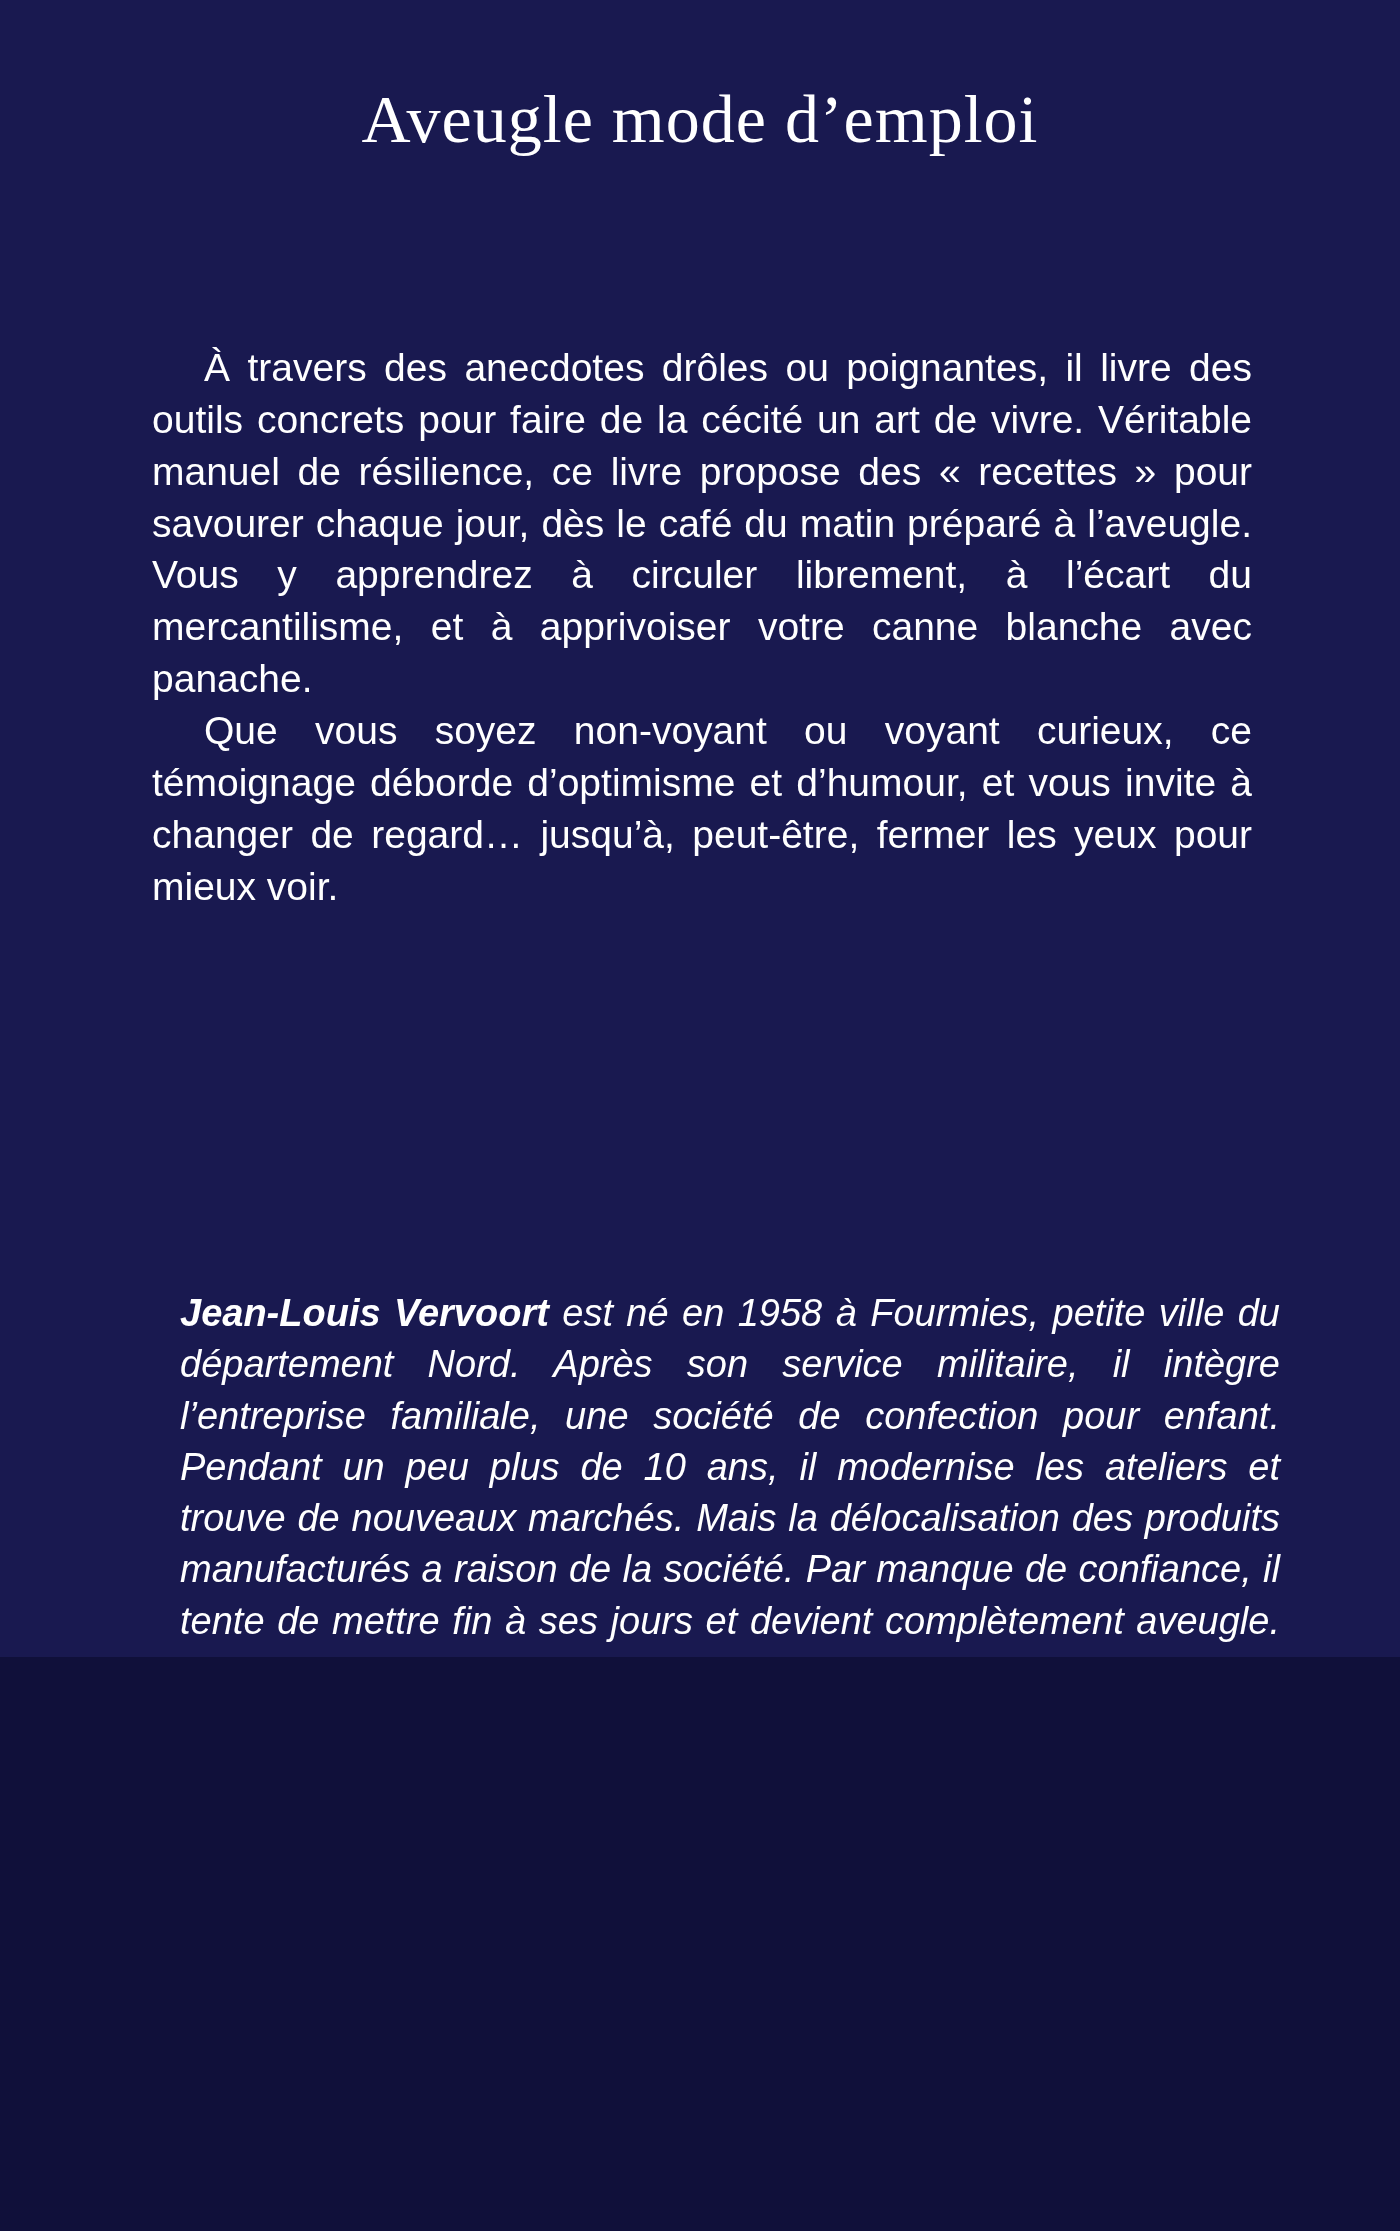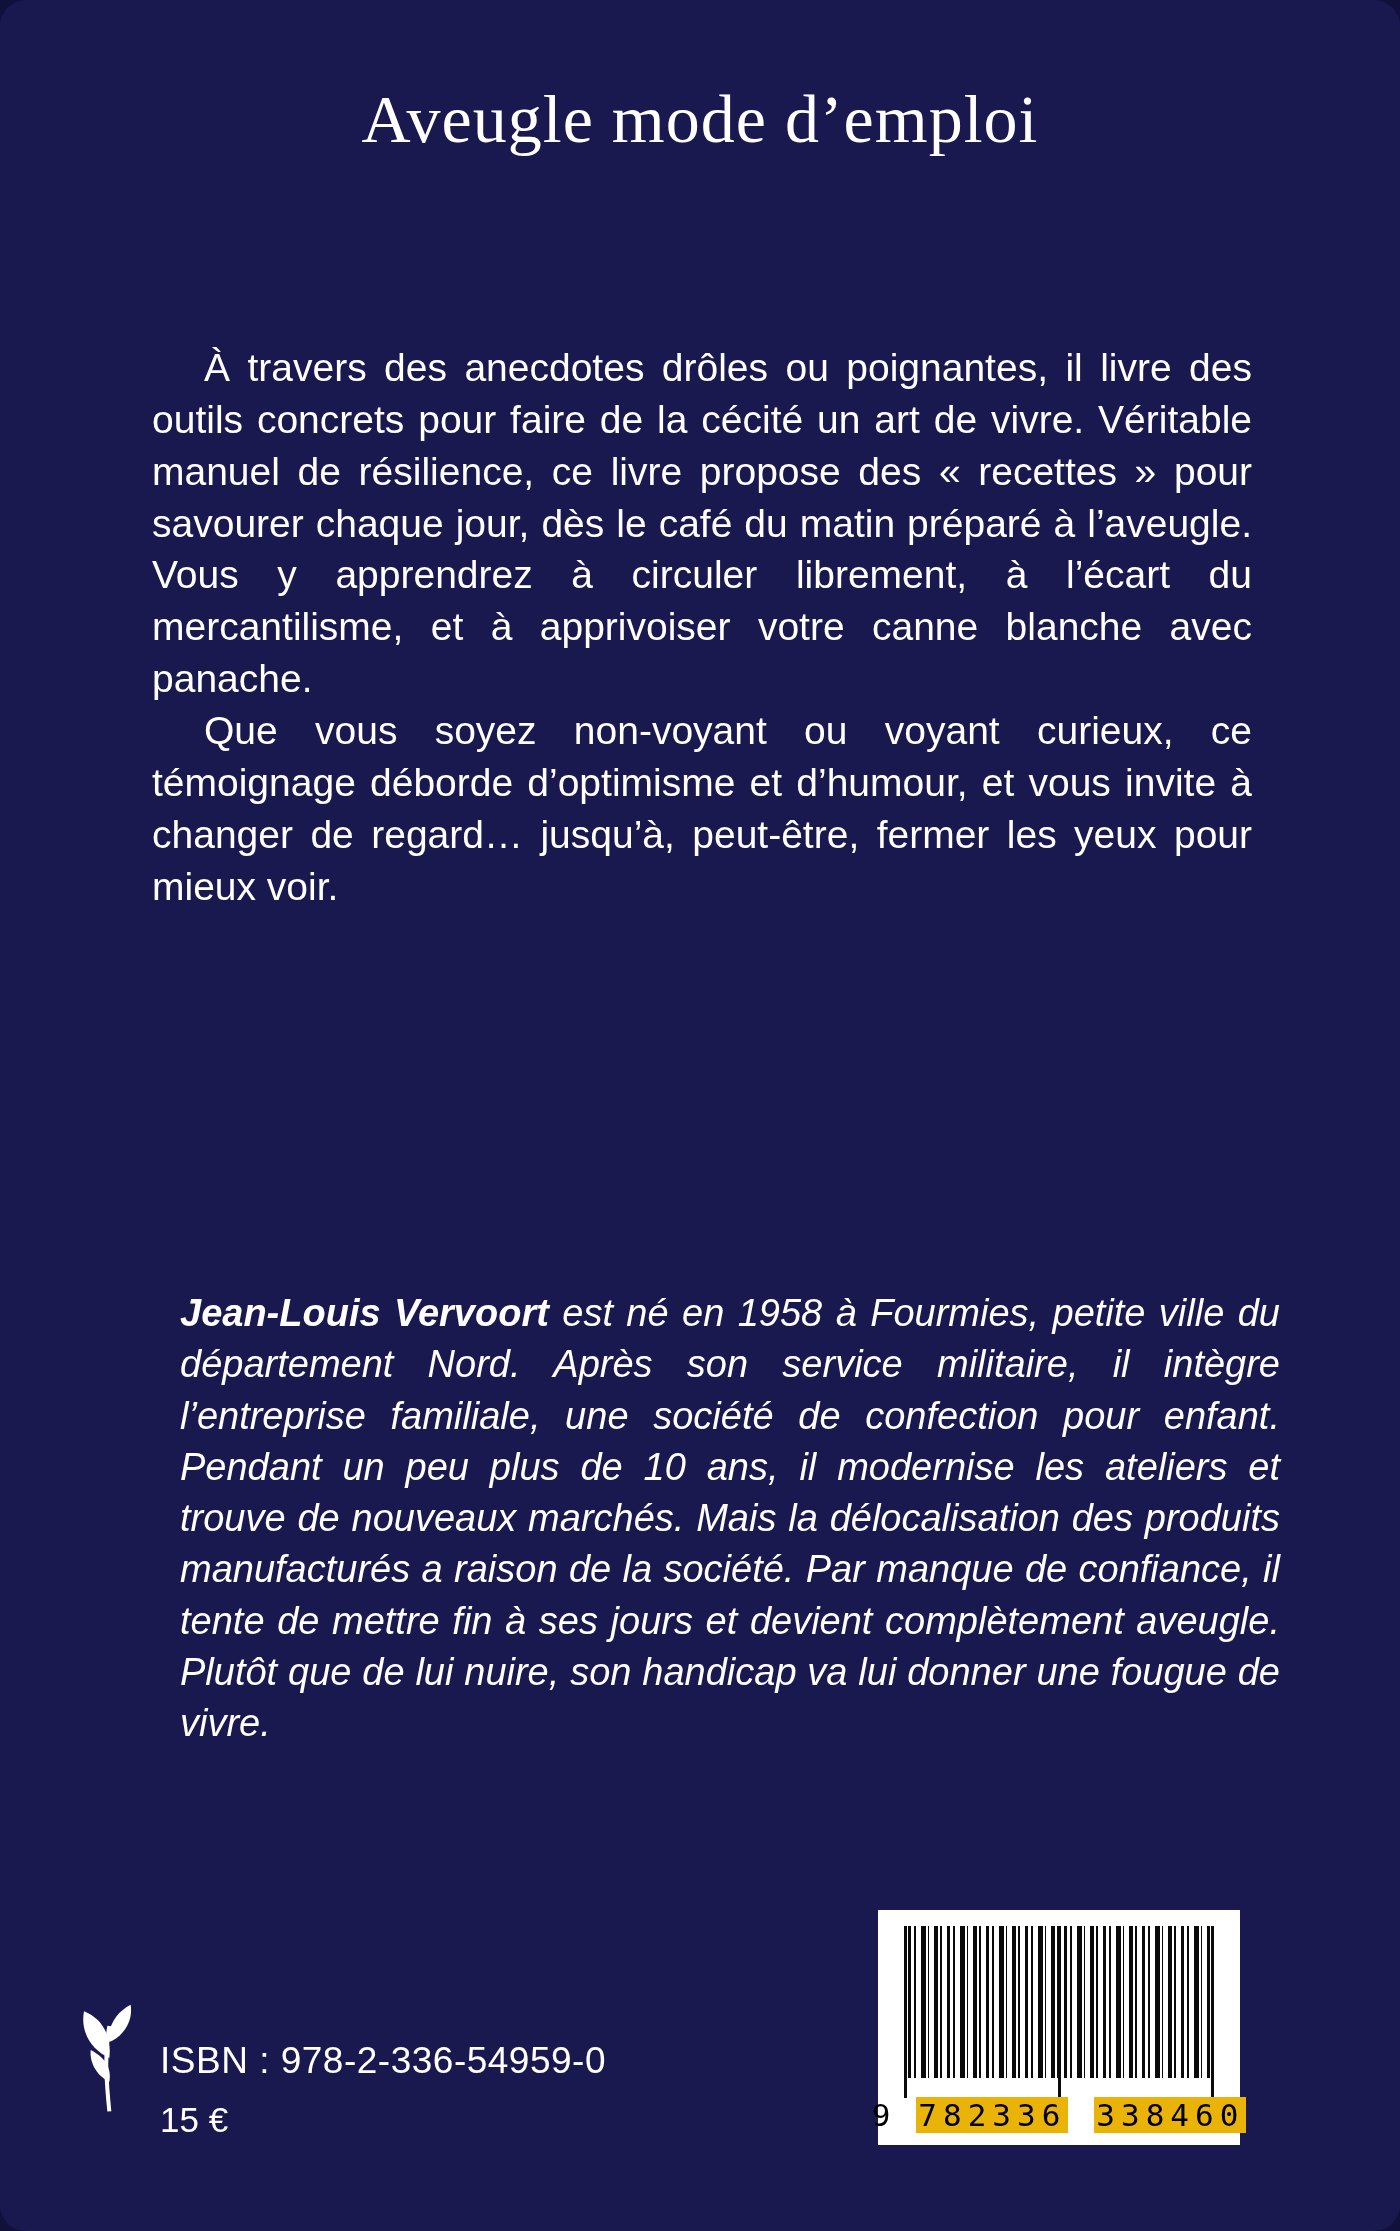--- a/index.html
+++ b/index.html
@@ -1,26 +1,25 @@
 <!DOCTYPE html>
 <html><head>
 <meta charset="utf-8">
 <style>
   * { margin:0; padding:0; box-sizing:border-box; }
   html,body { background:#10103a; }
   .cover {
     position:relative;
     width:1400px;
-    height:2231px;
+    height:1657px;
     margin:0 auto;
     background:#191950;
     color:#ffffff;
     font-family:"Liberation Sans", sans-serif;
     overflow:hidden;
-    border-radius:26px;
   }
   .title {
     position:absolute;
     top:80px; left:0; width:100%;
     text-align:center;
     font-family:"Liberation Serif", serif;
     font-weight:400;
     font-size:68px;
     letter-spacing:1px;
   }

